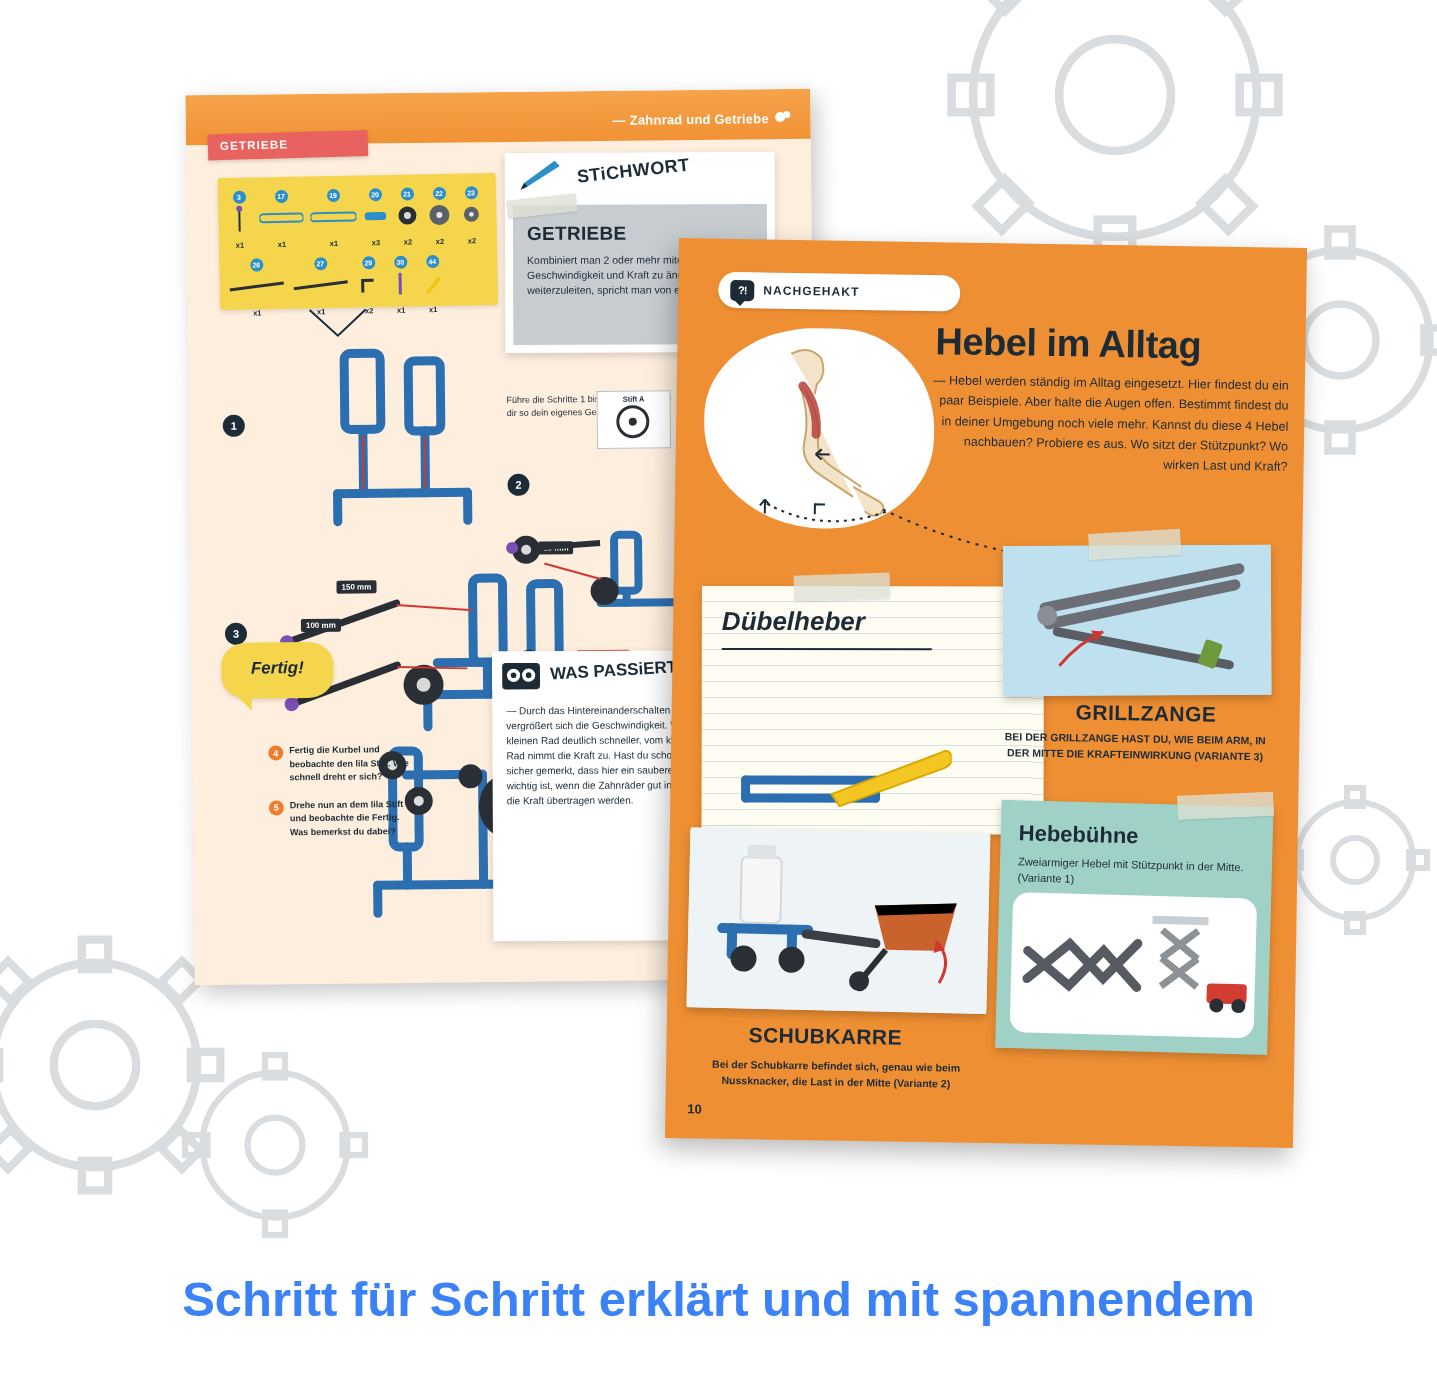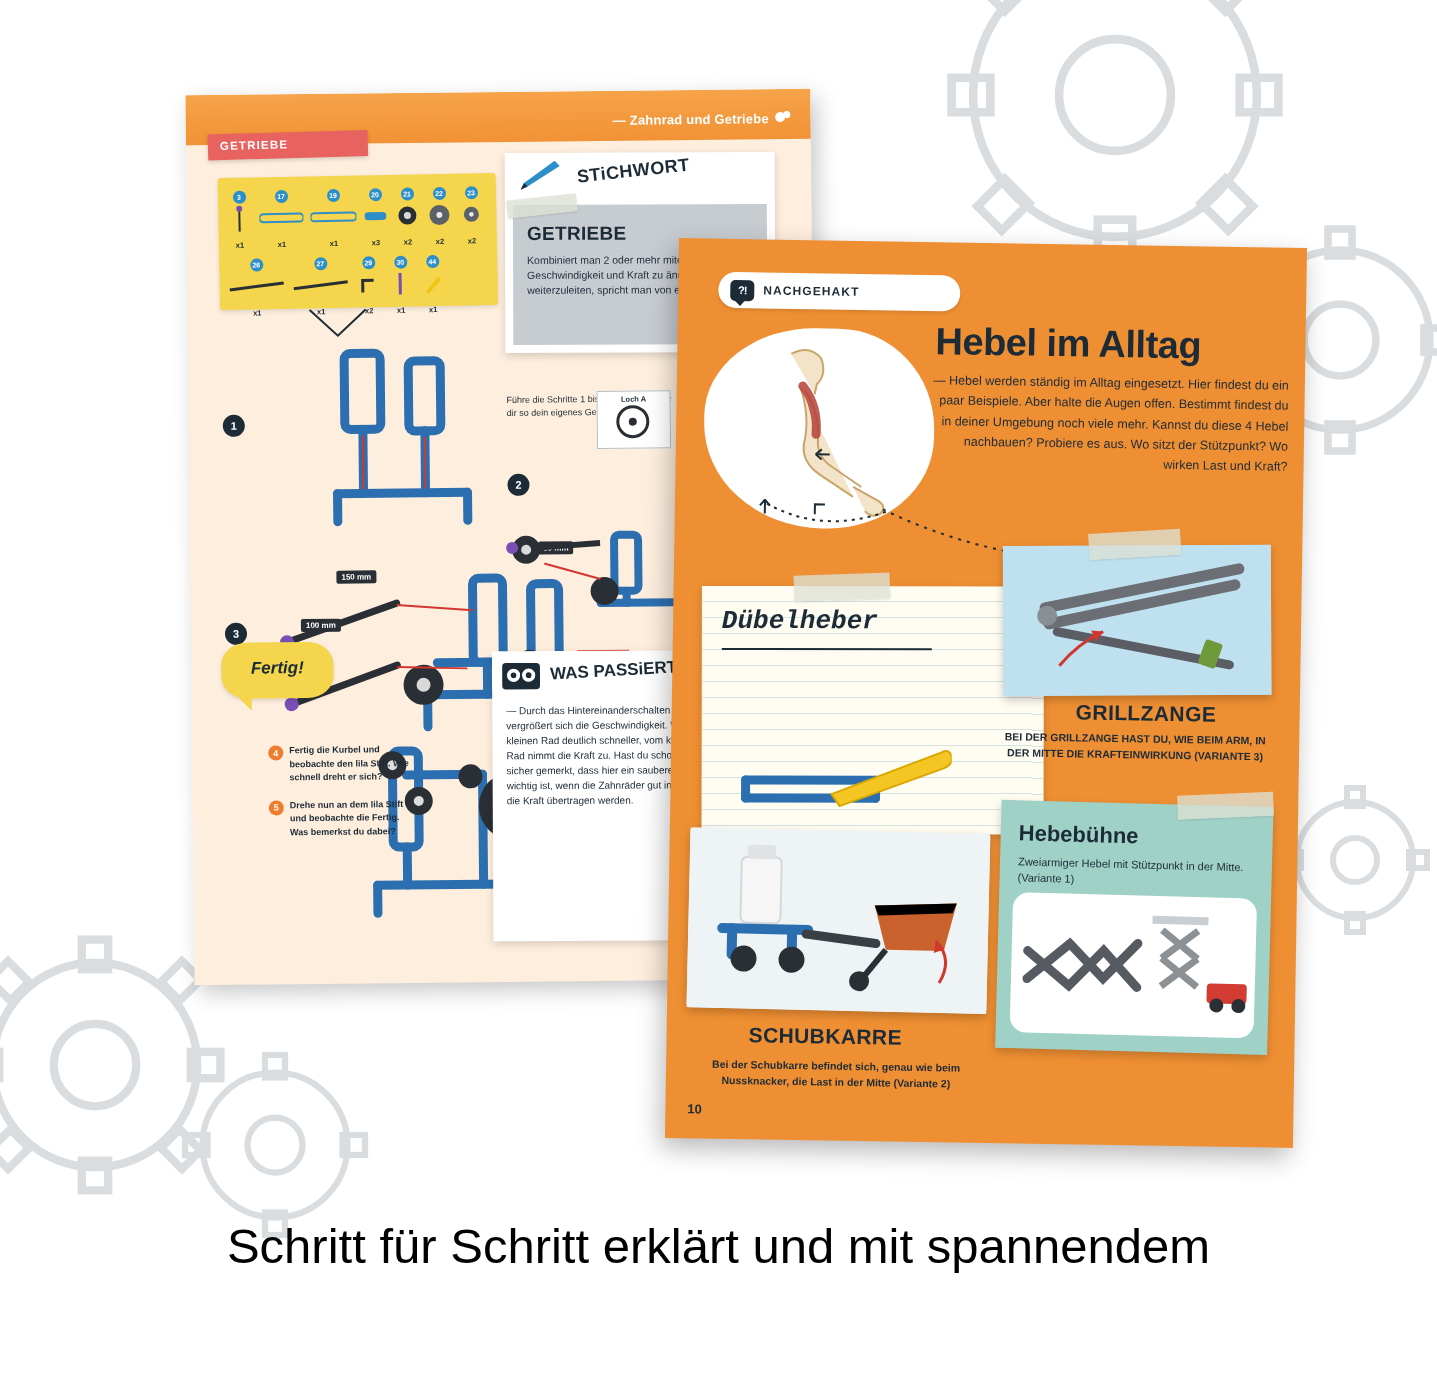--- a/index.html
+++ b/index.html
@@ -182,21 +182,20 @@
   }
 
   
   .duebel{
     position:absolute;left:30px;top:345px;width:342px;height:248px;
     background:#fffdf2;box-shadow:0 3px 9px rgba(0,0,0,.18);
     transform:rotate(-0.8deg);
     background-image:repeating-linear-gradient(180deg,
        rgba(0,0,0,0) 0px, rgba(0,0,0,0) 15px,
        rgba(120,160,190,.30) 15px, rgba(120,160,190,.30) 16px);
-    font-family:Liberation Mono, monospace;
   }
   .duebel h3{
     margin:0;padding:20px 0 0 20px;font-size:26px;font-weight:700;font-style:italic;
     color:#1d2b36;
   }
   .duebel .ul{
     position:absolute;left:20px;top:62px;width:210px;height:2px;background:#1d2b36;
   }
   .duebel p{
     margin:0;padding:18px 20px 0 20px;font-size:11.5px;line-height:1.55;color:#1d2b36;
@@ -235,22 +234,22 @@
   .cap-body{
     position:absolute;font-size:10.5px;line-height:1.5;font-weight:700;
     color:#1d2b36;text-align:center;
   }
   .page-num{
     position:absolute;left:22px;bottom:22px;font-size:13px;font-weight:700;color:#1d2b36;
   }
 
   
   .caption{
-    position:absolute;left:0;top:1215px;width:1437px;text-align:center;z-index:3;
-    font-size:49px;line-height:1.28;color:#000000;font-weight:400;
+    position:absolute;left:0;top:1268px;width:1437px;text-align:center;z-index:3;
+    font-size:49px;line-height:1.28;color:#3b82f6;font-weight:700;
   }
   .caption .l2{display:block;}
 </style>
 </head>
 <body>
 
 <div class="bg-gears">
   <svg width="430" height="430" style="left:900px;top:-120px;" viewBox="0 0 200 200">
     <g fill="none" stroke="#d9dde0" stroke-width="4">
       <circle cx="100" cy="100" r="66"></circle>
@@ -508,39 +507,39 @@
       </g>
       <g stroke="#d2372f" stroke-width="2" fill="none">
         <path d="M120 60 L196 66"></path>
           <path d="M120 122 L190 124"></path>
         <path d="M300 108 L352 108"></path>
       </g>
       <rect x="352" y="120" width="26" height="34" rx="4" fill="#2a2f35"></rect>
       <circle cx="398" cy="136" r="7" fill="#7a4fb5"></circle>
     </svg>
 
-    <div class="dim-label" style="left:146px;top:477px;">150 mm</div>
+    <div class="dim-label" style="left:146px;top:487px;">150 mm</div>
     <div class="dim-label" style="left:110px;top:525px;">100 mm</div>
     <div class="dim-label" style="left:348px;top:450px;">35 mm</div>
 
     <svg style="position:absolute;left:314px;top:414px;" width="180" height="120">
       <circle cx="22" cy="44" r="14" fill="#2a2f35"></circle>
         <circle cx="22" cy="44" r="5" fill="#d9d9d9"></circle>
       <line x1="34" y1="42" x2="96" y2="38" stroke="#2a2f35" stroke-width="6"></line>
       <circle cx="8" cy="42" r="6" fill="#7a4fb5"></circle>
       <g stroke="#2c6fb0" stroke-width="8" fill="none" stroke-linecap="round">
         <rect x="110" y="30" width="24" height="56" rx="5"></rect>
         <path d="M96 98 L170 98"></path>
           <path d="M122 86 L122 98"></path>
       </g>
       <circle cx="100" cy="86" r="14" fill="#2a2f35"></circle>
       <path d="M40 58 L96 74" stroke="#d2372f" stroke-width="2" fill="none"></path>
     </svg>
     <div class="loch-a">
-      <div class="cap">Loch A</div>
+      <div class="cap">Stift A</div>
       <svg width="70" height="38">
         <circle cx="35" cy="18" r="15" fill="none" stroke="#2a2f35" stroke-width="3"></circle>
         <circle cx="35" cy="18" r="4" fill="#2a2f35"></circle>
       </svg>
     </div>
 
     <svg style="position:absolute;left:170px;top:622px;" width="220" height="210">
       <g stroke="#2c6fb0" stroke-width="9" fill="none" stroke-linecap="round">
         <rect x="30" y="36" width="26" height="96" rx="6"></rect>
         <path d="M14 170 L190 170"></path>

